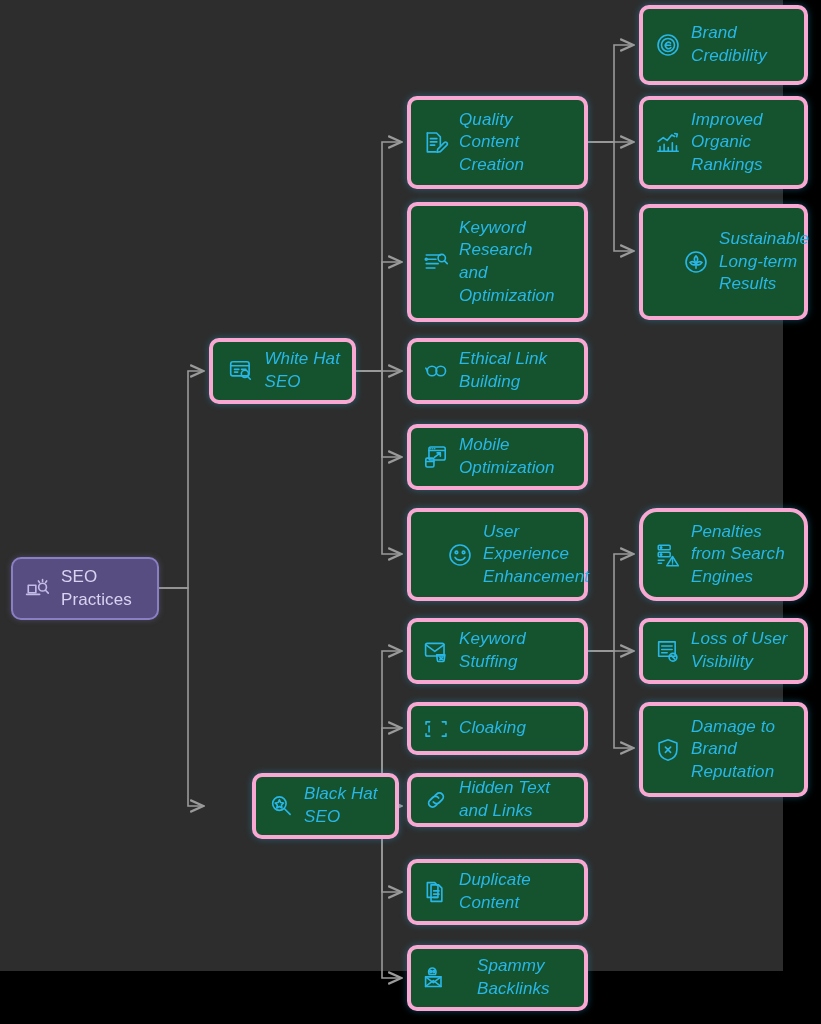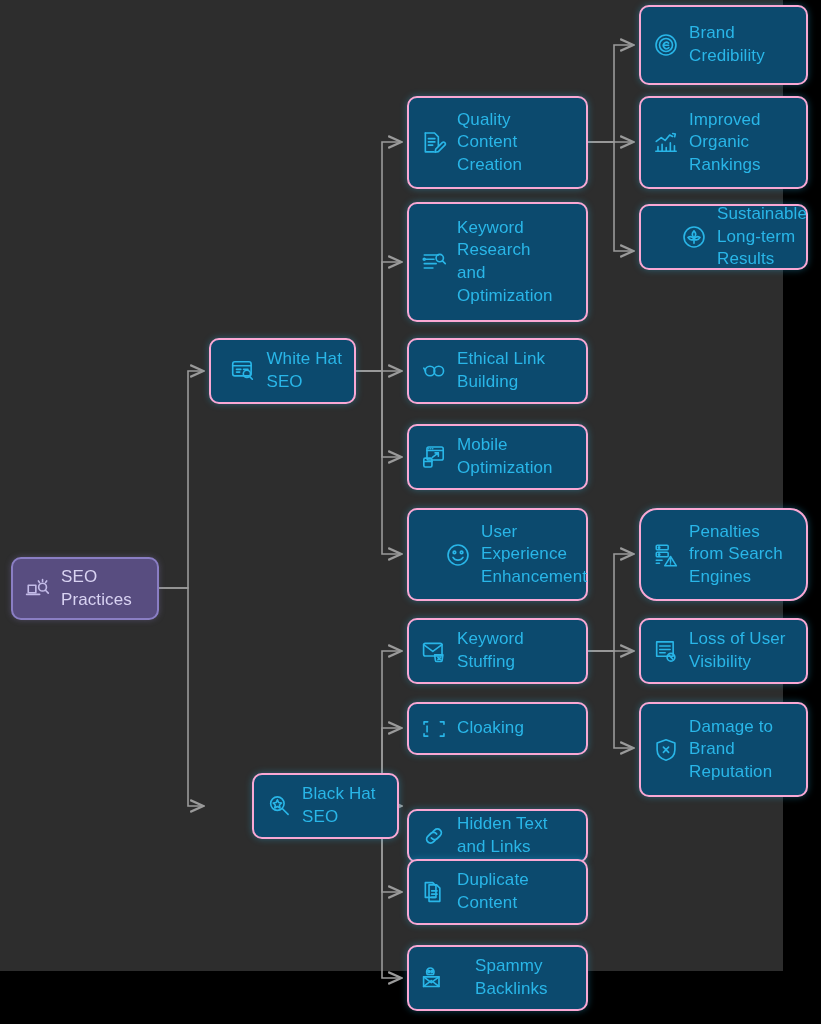--- a/index.html
+++ b/index.html
@@ -35,23 +35,24 @@
   .n-root {
     background: #584d80;
     border: 2px solid #8a7ec4;
     box-shadow: 0 0 6px rgba(138,126,196,.35);
   }
   .n-root .lbl { color: #d9d3f2; }
   .n-root .ico { stroke: #c3bbe8; }
 
   
   .n-b {
-    background: #0c4a6e;
-    border: 2px solid #f9a8d4;
+    background: #14532d;
+    border: 4px solid #f9a8d4;
     box-shadow: 0 0 7px rgba(41,182,232,.38);
+    font-style: italic;
   }
   .n-b .lbl { color: #29b6e8; }
   .n-b .ico { stroke: #29b6e8; }
 
   .ico svg { display: block; }
 </style>
 </head>
 <body>
 
 <div id="stage">
@@ -217,21 +218,21 @@
   <div class="node n-b" style="left:407px;top:702px;width:181px;height:53px;">
     <span class="ico">
       <svg width="26" height="26" viewBox="0 0 24 24" fill="none" stroke-width="1.5" stroke-linecap="round" stroke-linejoin="round">
         <path d="M2.8 7.6V5.4h3.4M21.2 7.6V5.4h-3.4M2.8 16.4v2.2h3.4M21.2 16.4v2.2h-3.4"></path>
         <path d="M5.6 9.4v5.2"></path>
       </svg>
     </span>
     <span class="lbl">Cloaking</span>
   </div>
 
-  <div class="node n-b" style="left:407px;top:773px;width:181px;height:54px;margin-top:36px;">
+  <div class="node n-b" style="left:407px;top:773px;width:181px;height:54px;">
     <span class="ico">
       <svg width="26" height="26" viewBox="0 0 24 24" fill="none" stroke-width="1.7" stroke-linecap="round" stroke-linejoin="round">
         <path d="M9.6 13.9a3.6 3.6 0 0 0 5.4.4l2.7-2.7a3.6 3.6 0 0 0-5.1-5.1l-1.5 1.5"></path>
         <path d="M14.4 10.1a3.6 3.6 0 0 0-5.4-.4l-2.7 2.7a3.6 3.6 0 0 0 5.1 5.1l1.5-1.5"></path>
       </svg>
     </span>
     <span class="lbl">Hidden Text
 and Links</span>
   </div>
 
@@ -281,21 +282,21 @@
         <path d="M4.6 19.6v-4.2M8.4 19.6v-6.4M12.2 19.6v-3.4M16 19.6v-7.8M19.8 19.6v-5"></path>
         <path d="M3 10.6 7.6 7l3.6 2.6 4.2-5 2.8 1.4"></path>
         <path d="M18.2 3.2l2.4.6-.6 2.4"></path>
       </svg>
     </span>
     <span class="lbl">Improved
 Organic
 Rankings</span>
   </div>
 
-  <div class="node n-b" style="left:639px;top:204px;width:169px;height:66px;padding-left:40px;">
+  <div class="node n-b" style="left:639px;top:204px;width:169px;height:116px;padding-left:40px;">
     <span class="ico">
       <svg width="26" height="26" viewBox="0 0 24 24" fill="none" stroke-width="1.5" stroke-linecap="round" stroke-linejoin="round">
         <circle cx="12" cy="12" r="9.2"></circle>
         <path d="M12 6.4c1.9 1.9 1.9 4.4 0 6.3-1.9-1.9-1.9-4.4 0-6.3z"></path>
         <path d="M6.4 12.4c2.2-1.2 4.4-.4 5.6 1.6-2.2 1.2-4.4.4-5.6-1.6z"></path>
         <path d="M17.6 12.4c-2.2-1.2-4.4-.4-5.6 1.6 2.2 1.2 4.4.4 5.6-1.6z"></path>
         <path d="M12 14v3.8"></path>
       </svg>
     </span>
     <span class="lbl">Sustainable

